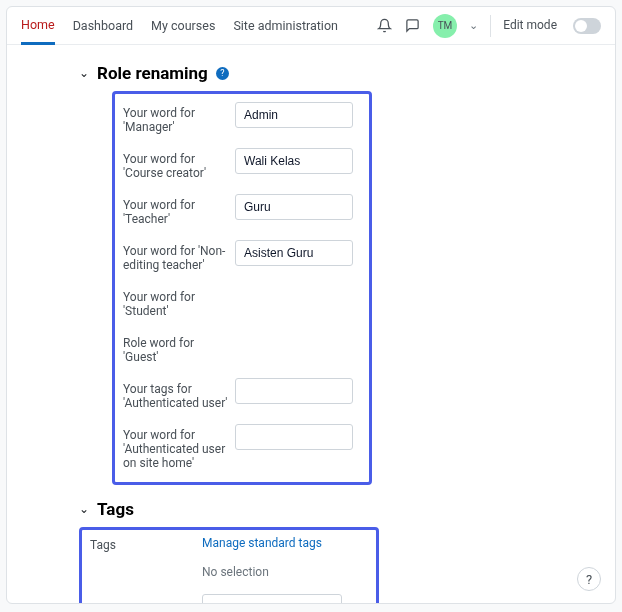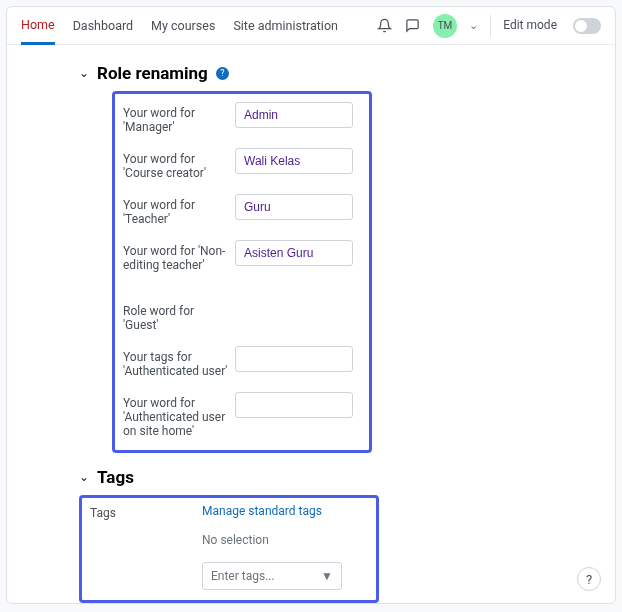--- a/index.html
+++ b/index.html
@@ -42,21 +42,21 @@
   .toggle::after { content:""; position:absolute; left:2px; top:2px; width:12px; height:12px; border-radius:50%; background:#fff;}
   .content { padding: 12px 16px 0 16px; overflow-y:auto; height: calc(100% - 38px); }
   .section-header { display:flex; align-items:center; gap:8px; margin: 6px 0 8px 56px;}
   .section-header .chev-down { font-size:12px; color:#212529; cursor:pointer;}
   .section-header h3 { font-size:17px; font-weight:700; color:#000000;}
   .help-icon { width:13px; height:13px; border-radius:50%; background:#0f6cbf; color:#fff; font-size:9px; display:flex; align-items:center; justify-content:center; cursor:pointer;}
   .box-blue { border:3px solid #4a5de8; border-radius:4px; margin-left:89px; width: 260px; padding: 8px 8px;}
   .form-row { display:flex; align-items:flex-start; margin-bottom:14px;}
   .form-row:last-child { margin-bottom:4px;}
   .form-label { width:112px; font-size:12px; color:#495057; padding-top:4px; padding-right:6px;}
-  .form-input { width:118px; height:26px; border:1px solid #ced4da; border-radius:3px; padding:0 8px; font-size:12px; color:#4c1d95;}
+  .form-input { width:118px; height:26px; border:1px solid #ced4da; border-radius:3px; padding:0 8px; font-size:12px; color:#0f172a;}
   .tags-box { border:3px solid #4a5de8; border-radius:4px; margin-left:56px; width:300px; padding:6px 8px 10px 8px;}
   .tags-row { display:flex; align-items:flex-start;}
   .tags-label { width:112px; font-size:12px; color:#495057; padding-top:2px;}
   .tags-right { display:flex; flex-direction:column; gap:15px;}
   .link { color:#0f6cbf; font-size:12px; cursor:pointer;}
   .muted { color:#6c757d; font-size:12px;}
   .tags-select { width:140px; height:28px; border:1px solid #ced4da; border-radius:3px; padding:0 8px; display:flex; align-items:center; justify-content:space-between; cursor:pointer; font-size:12px; color:#6c757d;}
   .float-help { position:absolute; right:14px; bottom:12px; width:24px; height:24px; border:1px solid #ced4da; border-radius:50%; background:#fff; display:flex; align-items:center; justify-content:center; font-size:13px; color:#495057; cursor:pointer;}
 </style>
 </head>
@@ -110,20 +110,21 @@
       </div>
       <div class="form-row">
         <div class="form-label">Your word for 'Teacher'</div>
         <input class="form-input" value="Guru" style="">
       </div>
       <div class="form-row">
         <div class="form-label">Your word for 'Non-editing teacher'</div>
         <input class="form-input" value="Asisten Guru" style="">
       </div>
       <div class="form-row">
+        <div class="form-label">Your word for 'Student'</div>
       </div>
       <div class="form-row">
         <div class="form-label">Role word for 'Guest'</div>
       </div>
       <div class="form-row">
         <div class="form-label">Your tags for 'Authenticated user'</div>
         <input class="form-input" value="" style="">
       </div>
       <div class="form-row">
         <div class="form-label">Your word for 'Authenticated user on site home'</div>

